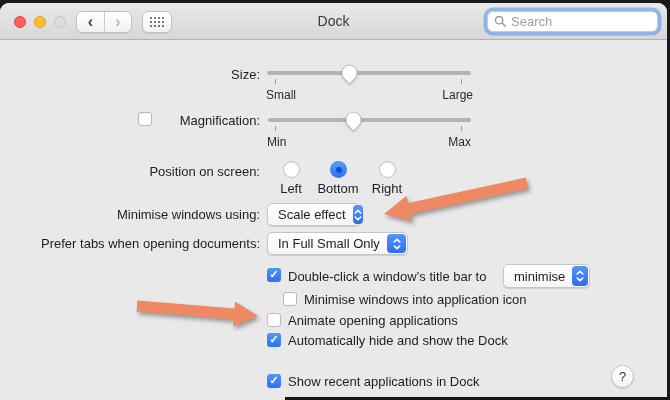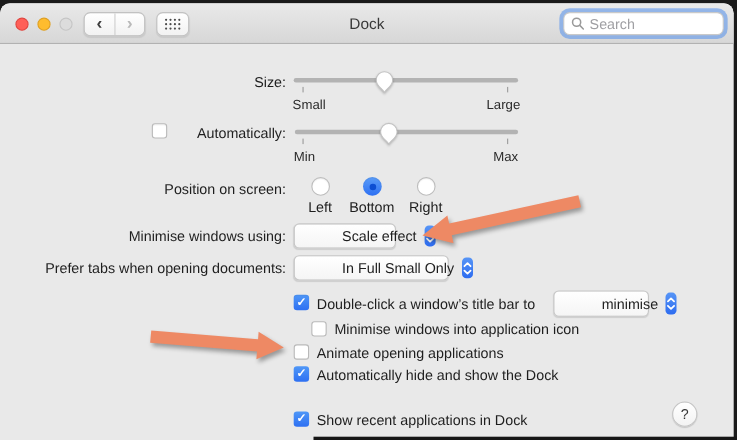--- a/index.html
+++ b/index.html
@@ -41,21 +41,21 @@
   }
   .grid-icon { display:grid; grid-template-columns:repeat(4,2.5px); grid-auto-rows:2.5px; gap:1.5px; }
   .grid-icon i { background:#4b4b4b; border-radius:50%; }
 
   .win-title {
     position:absolute; top:10px; left:0; right:0; text-align:center;
     font-size:14px; font-weight:400; color:#373737;
   }
 
   .search-field {
-    position:absolute; right:9px; top:8px; width:146px; height:21px;
+    position:absolute; right:9px; top:8px; width:171px; height:21px;
     background:#fff; border:1px solid #c9c9c9; border-radius:6px;
     box-shadow:0 0 0 3.5px rgba(103,155,233,.65);
     display:flex; align-items:center; padding:0 6px;
   }
   .search-field input {
     border:none; outline:none; background:transparent; width:100%;
     font-size:13px; color:#333; font-family:"Liberation Sans", sans-serif;
   }
   .search-field input::placeholder { color:#9f9fa3; }
   .mag-icon { flex:0 0 auto; margin-right:4px; display:block; }
@@ -90,21 +90,21 @@
   }
   .radio.selected::after {
     content:""; position:absolute; left:5.5px; top:5.5px; width:6px; height:6px;
     border-radius:50%; background:#0d4ed2;
   }
 
   .popup {
     position:absolute; height:23px; background:linear-gradient(#ffffff,#f5f5f5);
     border:1px solid #c6c6c6; border-radius:5px;
     box-shadow:0 1px 1px rgba(0,0,0,.12);
-    display:flex; align-items:center; font-size:13px; color:#1e1e1e;padding-left:33px;
+    display:flex; align-items:center; font-size:13px; color:#1e1e1e;
   }
   .popup .pv { padding:0 6px 0 10px; white-space:nowrap; flex:1; }
   .popup .pbtn {
     width:19px; align-self:stretch; margin:1px; border-radius:4px;
     background:linear-gradient(#5795f6,#2d6cf0);
     display:flex; align-items:center; justify-content:center;
   }
 
   .toggle-row { position:absolute; left:267px; height:16px; display:flex; align-items:center; }
   .toggle-row .cb { position:relative; flex:0 0 14px; width:14px; height:14px; border-radius:3px;
@@ -175,21 +175,21 @@
   <div class="track" style="left:267px; top:68px; width:204px;"></div>
   <div class="tick" style="left:275px; top:76px;"></div>
   <div class="tick" style="left:461px; top:76px;"></div>
   <svg class="thumb" style="left:340px; top:60px;" viewBox="0 0 19 22">
     <path d="M9.5 21 C7.2 17.2 2 15.3 2 9.7 A7.5 7.5 0 0 1 17 9.7 C17 15.3 11.8 17.2 9.5 21 Z" fill="#ffffff" stroke="#c2c2c2" stroke-width="1"></path>
   </svg>
   <div class="lab sub" style="left:266px; top:85px;">Small</div>
   <div class="lab sub" style="right:194px; top:85px; text-align:right;">Large</div>
 
   <span class="checkbox" style="left:138px; top:109px;"></span>
-  <div class="lab r-lab" style="top:110px;">Automatically:</div>
+  <div class="lab r-lab" style="top:110px;">Magnification:</div>
   <div class="track" style="left:268px; top:115px; width:203px;"></div>
   <div class="tick" style="left:275px; top:123px;"></div>
   <div class="tick" style="left:461px; top:123px;"></div>
   <svg class="thumb" style="left:344px; top:107px;" viewBox="0 0 19 22">
     <path d="M9.5 21 C7.2 17.2 2 15.3 2 9.7 A7.5 7.5 0 0 1 17 9.7 C17 15.3 11.8 17.2 9.5 21 Z" fill="#ffffff" stroke="#c2c2c2" stroke-width="1"></path>
   </svg>
   <div class="lab sub" style="left:267px; top:132px;">Min</div>
   <div class="lab sub" style="right:196px; top:132px; text-align:right;">Max</div>
 
   <div class="lab r-lab" style="top:161px;">Position on screen:</div>

